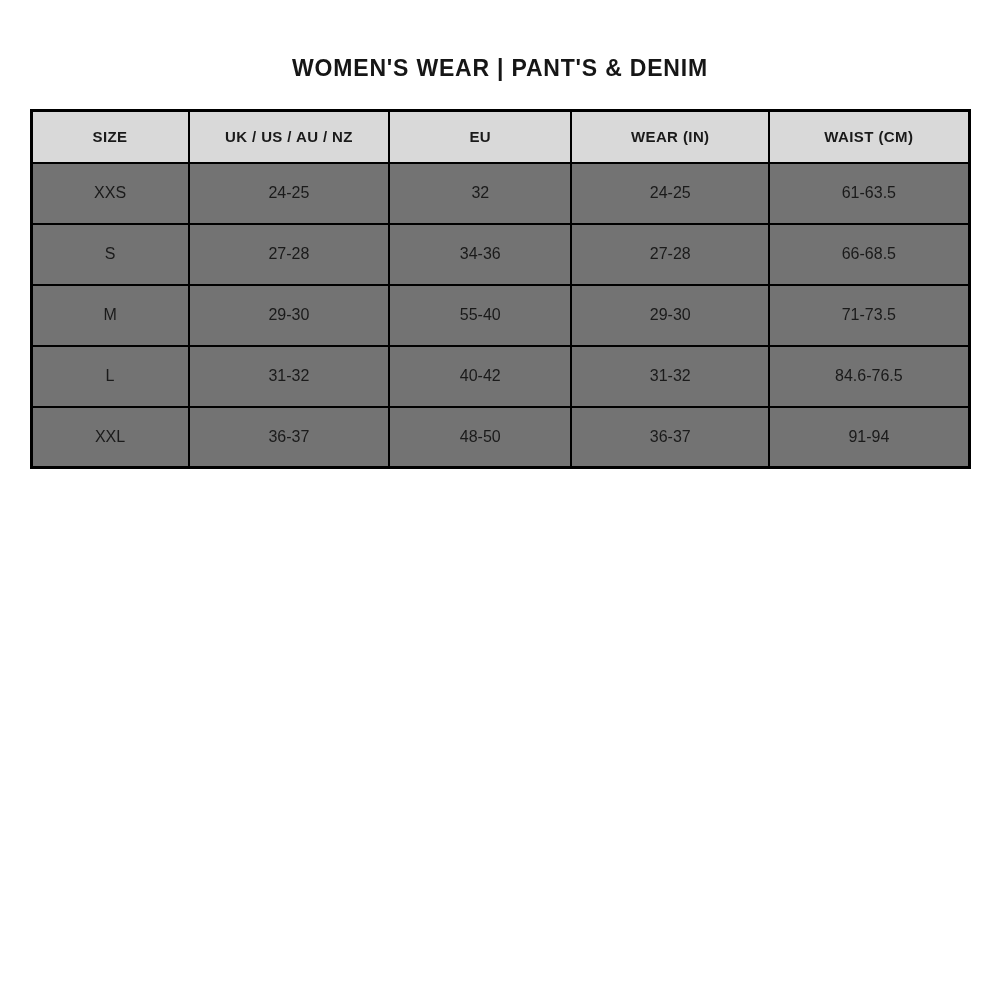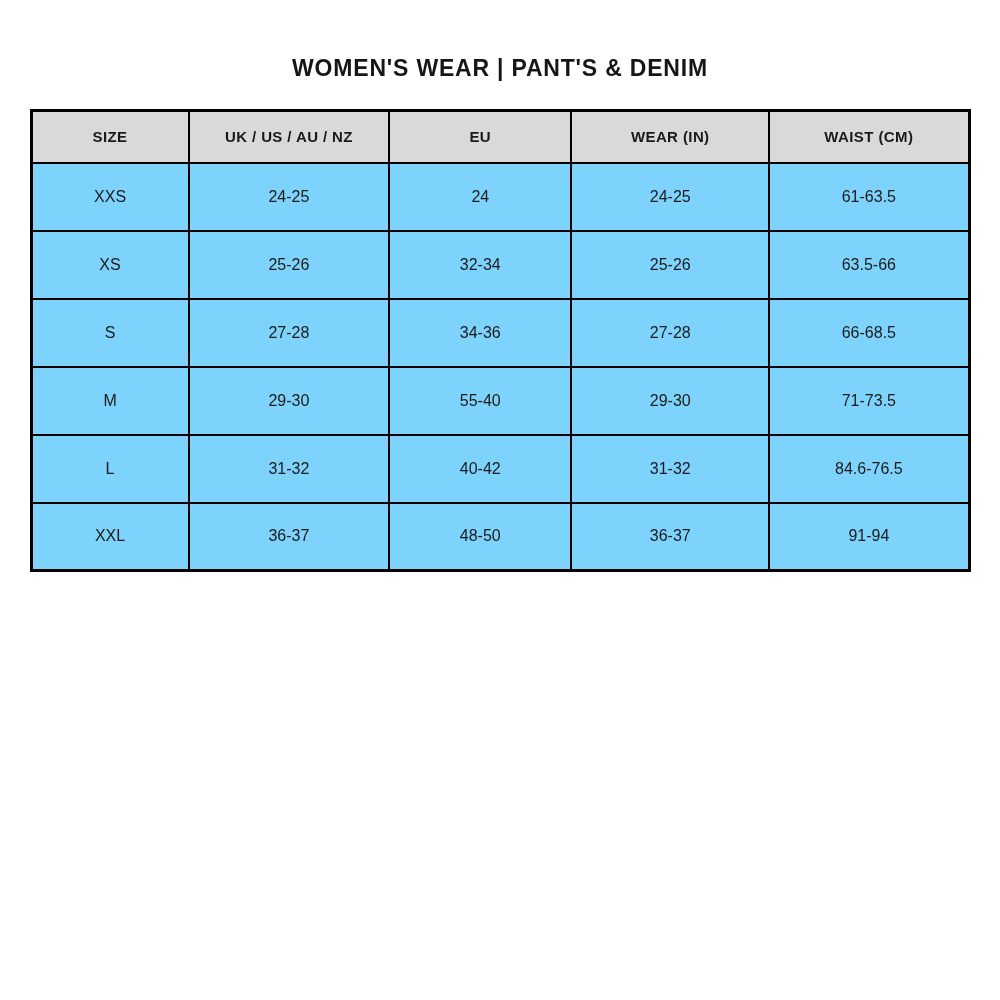--- a/index.html
+++ b/index.html
@@ -42,22 +42,22 @@
   table.size-table th {
     height: 52px;
     background: var(--header-bg);
     font-size: 15px;
     font-weight: 700;
     letter-spacing: 0.4px;
     text-align: center;
     vertical-align: middle;
   }
   table.size-table td {
-    height: 68px;
-    background: #7dd3fc;
+    height: 61px;
+    background: #737373;
     font-size: 16px;
     font-weight: 400;
     text-align: center;
     vertical-align: middle;
   }
 </style>
 </head>
 <body>
 
 <div class="page">
@@ -77,30 +77,23 @@
           <th>UK / US / AU / NZ</th>
           <th>EU</th>
           <th>WEAR (IN)</th>
           <th>WAIST (CM)</th>
         </tr>
     </thead>
     <tbody>
         <tr>
           <td>XXS</td>
           <td>24-25</td>
-          <td>24</td>
+          <td>32</td>
           <td>24-25</td>
           <td>61-63.5</td>
-        </tr>
-        <tr>
-          <td>XS</td>
-          <td>25-26</td>
-          <td>32-34</td>
-          <td>25-26</td>
-          <td>63.5-66</td>
         </tr>
         <tr>
           <td>S</td>
           <td>27-28</td>
           <td>34-36</td>
           <td>27-28</td>
           <td>66-68.5</td>
         </tr>
         <tr>
           <td>M</td>

